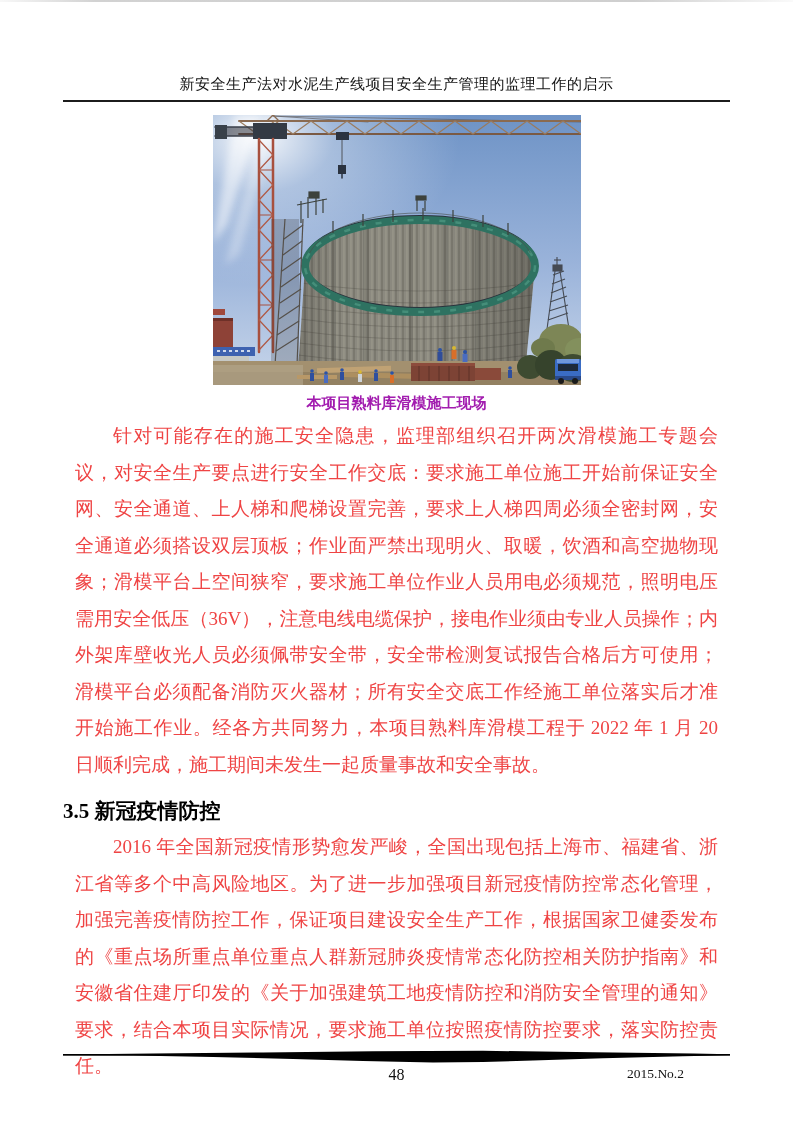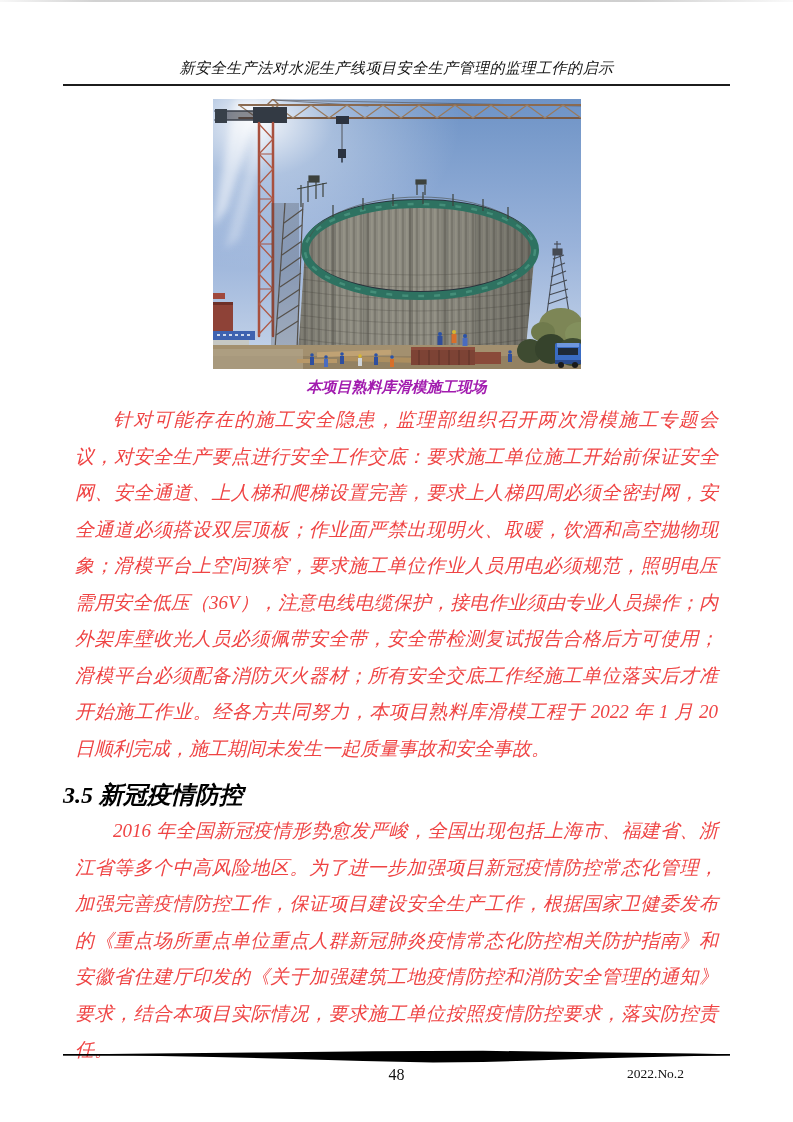--- a/index.html
+++ b/index.html
@@ -1,32 +1,32 @@
 <!DOCTYPE html>
 <html><head>
 <meta charset="utf-8">
 <style>
   html,body{margin:0;padding:0;background:#ffffff;}
   body{width:793px;height:1122px;overflow:hidden;
        font-family:"Liberation Serif","DejaVu Serif",serif;color:#111;}
   .page{position:relative;width:793px;height:1122px;background:#fff;}
   .scan-top{position:absolute;top:0;left:0;width:100%;height:2px;
     background:linear-gradient(90deg,rgba(205,205,205,.15),#d2d2d2 12%,#cfcfcf 80%,rgba(205,205,205,.1));}
-  .content{position:absolute;left:63px;top:0;width:667px;font-style:italic;}
+  .content{position:absolute;left:63px;top:16px;width:667px;}
   .doc-title{margin-top:57px;text-align:center;font-size:15px;line-height:22px;
     letter-spacing:.5px;color:#141414;font-weight:500;}
   .title-rule{margin-top:5px;border:none;border-top:2px solid #1c1c1c;height:0;}
   .figure-wrap{margin-top:13px;text-align:center;}
   .photo{display:block;margin:0 auto;width:368px;height:270px;}
   .caption{margin-top:9px;text-align:center;font-size:15px;font-weight:700;
     line-height:18px;color:#a21caf;}
   .para{margin:12px;font-size:19px;line-height:36.5px;text-align:justify;
     text-indent:38px;color:#ef4444;}
   .p1{margin-top:6px;}
-  .section-heading{margin:4px 0 2px 0;font-size:24px;font-weight:700;
+  .section-heading{margin:4px 0 2px 0;font-size:21px;font-weight:700;
     line-height:32px;color:#000;}
   .p2{margin-top:2px;}
   .p3{margin-top:2px;}
   .footer{position:absolute;left:63px;top:1050px;width:667px;}
   .footer-rule-svg{display:block;width:667px;height:14px;}
   .footer-row{position:relative;width:667px;margin-top:2px;height:18px;}
   .page-number{position:absolute;left:0;right:0;text-align:center;
     font-size:16px;color:#111;}
   .issue-number{position:absolute;right:46px;top:0;font-size:13.5px;color:#111;}
 </style>
@@ -271,16 +271,16 @@
 
   </div>
 
   <div class="footer">
     <svg class="footer-rule-svg" viewBox="0 0 667 14" preserveAspectRatio="none" aria-hidden="true">
       <rect x="0" y="4" width="667" height="1.6" fill="#000"></rect>
       <polygon fill="#000" points="0,4.5 90,3.5 200,2.5 310,1.2 420,0.8 530,2.2 630,3.6 667,4.2 667,5.2 620,6.2 540,8.2 470,10.5 420,12 370,12.4 300,11 230,9 150,7 70,5.6 0,5.3"></polygon>
     </svg>
     <div class="footer-row">
       <div class="page-number">48</div>
-      <div class="issue-number">2022.No.2</div>
+      <div class="issue-number">2015.No.2</div>
     </div>
   </div>
 </div>
 
 </body></html>

